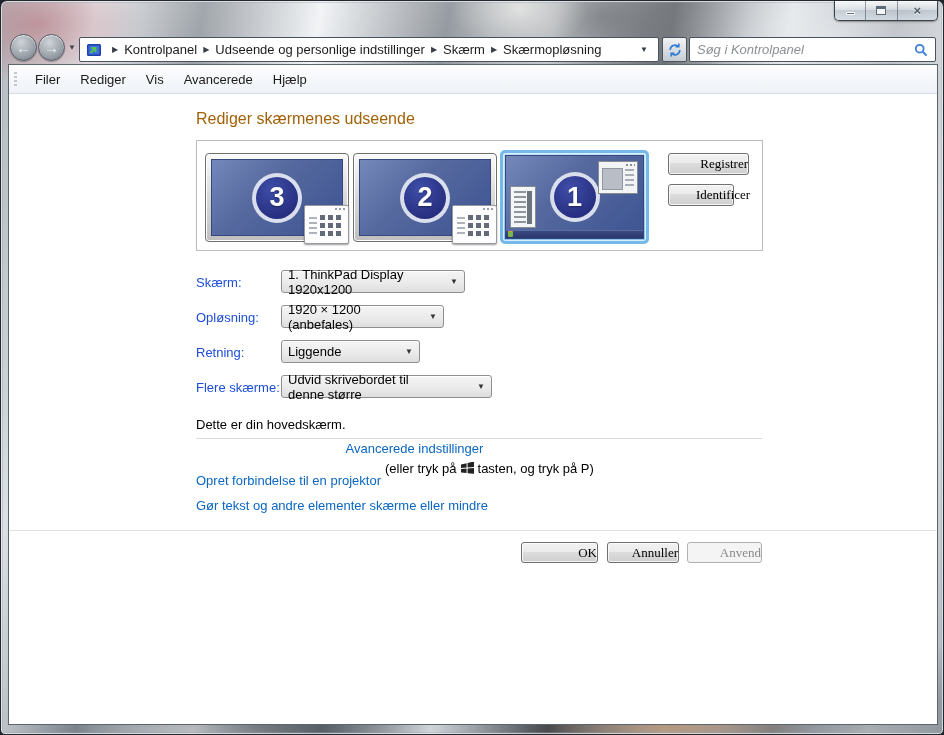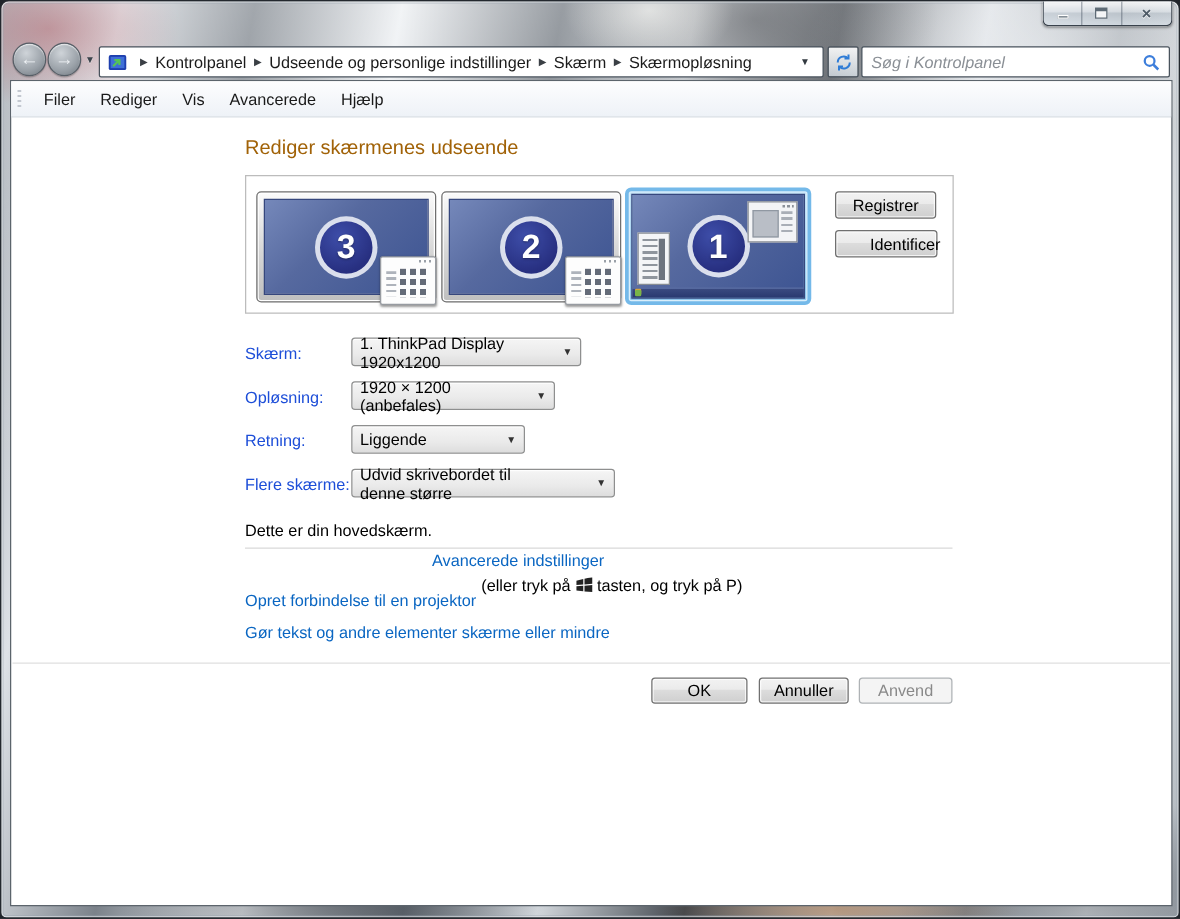--- a/index.html
+++ b/index.html
@@ -113,24 +113,24 @@
   .win-tr .titledots { position:absolute; right:2px; top:2px; width:9px; height:2px;
     background:repeating-linear-gradient(to right,#8b9199 0 2px, transparent 2px 4px); }
   .win-bl { position:absolute; left:4px; bottom:10px; width:26px; height:42px; background:#f4f5f7;
     border:1px solid #878c93; z-index:3; }
   .win-bl .lines { position:absolute; left:3px; top:4px; width:12px; height:33px;
     background:repeating-linear-gradient(to bottom,#8f959d 0 2px, transparent 2px 5px); }
   .win-bl .col { position:absolute; right:3px; top:4px; width:5px; height:33px; background:#6d747e; }
 
   .btn7 { position:absolute; height:22px; border:1px solid #707070; border-radius:3px;
     background:linear-gradient(#f2f2f2 0%,#ebebeb 45%,#dddddd 46%,#cfcfcf 100%);
-    font-family:Liberation Sans, sans-serif; font-size:13px; color:#000; cursor:pointer;
-    box-shadow: inset 0 0 0 1px rgba(255,255,255,.75); text-align:center; }
+    font-family:Liberation Serif, serif; font-size:13px; color:#000; cursor:pointer;
+    box-shadow: inset 0 0 0 1px rgba(255,255,255,.75); text-align:right; }
   #detect-btn { left:659px; top:88px; width:81px; }
-  #identify-btn { left:659px; top:119px; width:82px;padding-left:27px; }
+  #identify-btn { left:659px; top:119px; width:66px;padding-left:27px; }
 
   .field-label { position:absolute; left:187px; font-size:13px; color:#1d4ed8; }
   .combo { position:absolute; left:272px; height:23px; border:1px solid #8e8f8f; border-radius:3px;
     background:linear-gradient(#f5f5f5,#eaeaea 60%,#ddd); display:flex; align-items:center;
     padding:0 6px; font-size:13px; color:#000; cursor:pointer;
     box-shadow: inset 0 1px 0 rgba(255,255,255,.9); gap: 36px; }
   .combo .arrow { margin-left:auto; font-size:8px; color:#333; padding-left:8px; }
 
   .note-row { position:absolute; left:187px; top:352px; width:567px; display:flex;
     font-size:13px; }

